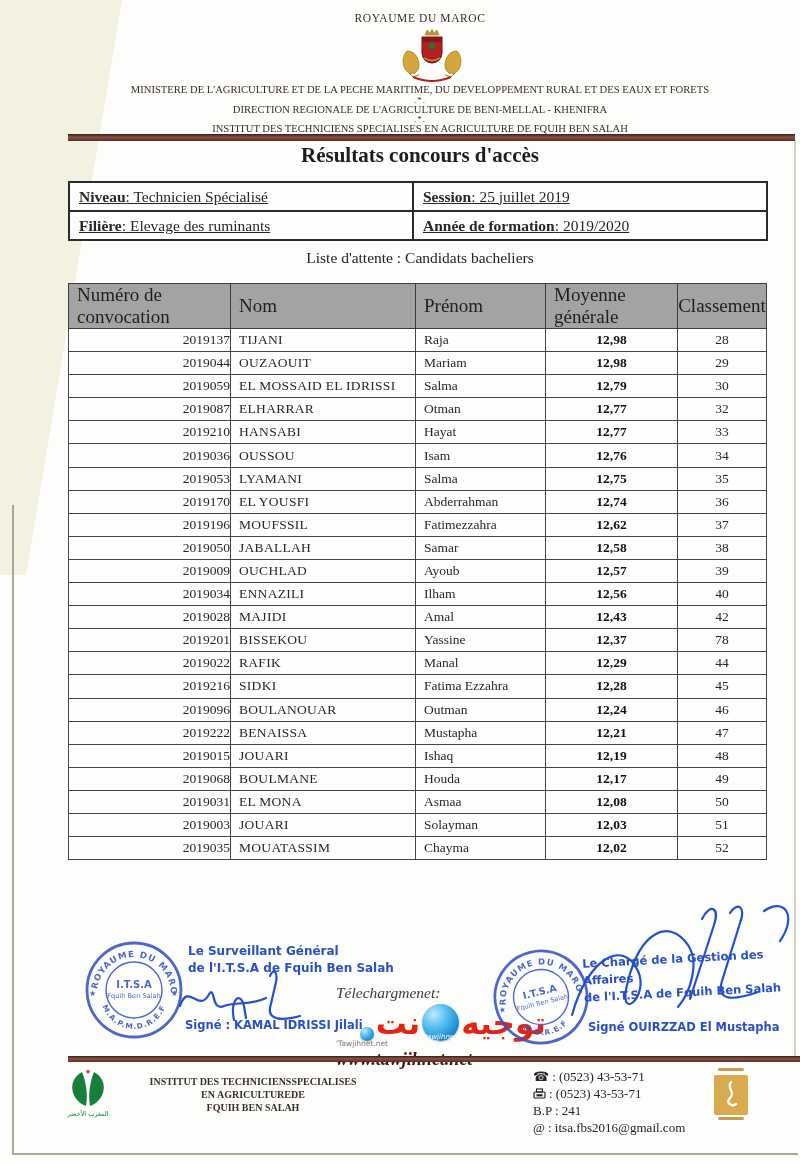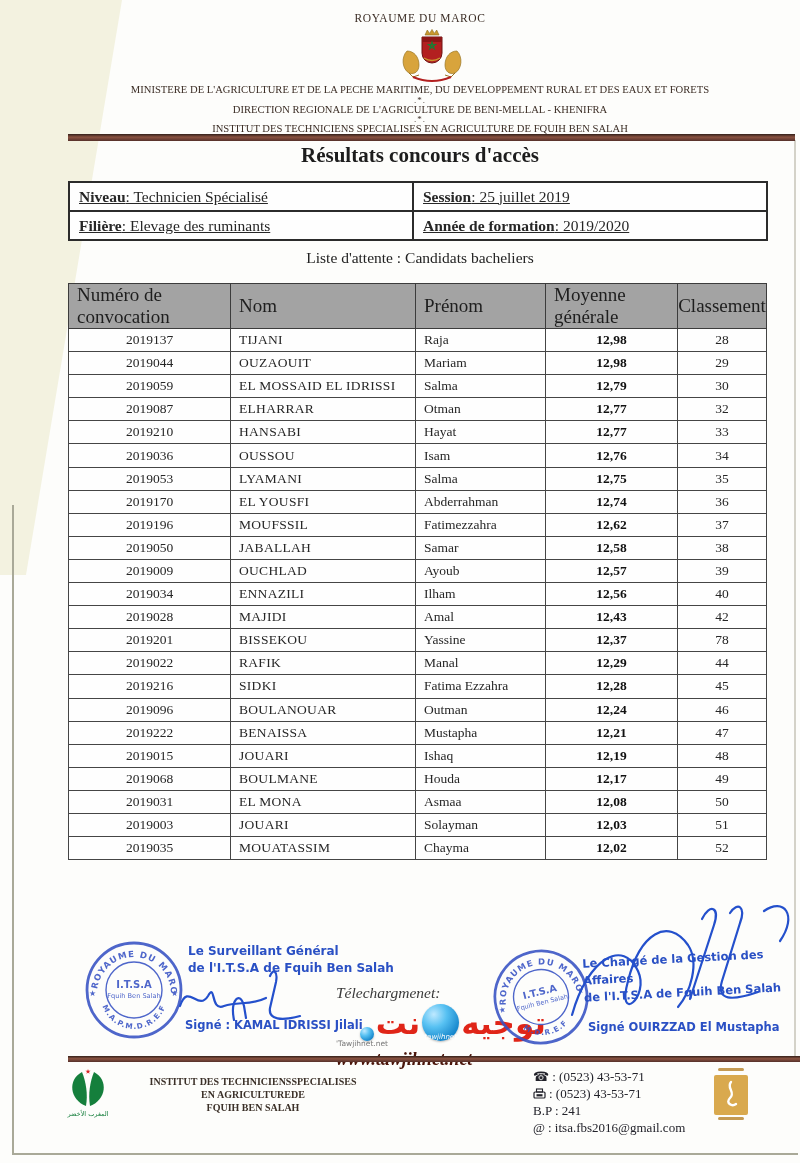--- a/index.html
+++ b/index.html
@@ -42,21 +42,21 @@
   .subtitle{position:absolute;left:65px;top:249px;width:710px;text-align:center;
     font-size:15.5px;color:#222;}
 
   
   .results{position:absolute;left:68px;top:283px;width:698px;border-collapse:collapse;
     table-layout:fixed;font-size:13.5px;}
   .results th{background:#a3a3a3;border:1.6px solid #3c3c3c;height:26px;font-weight:normal;
     text-align:left;padding:0 0 0 8px;font-size:19px;color:#1e1e1e;}
   .results th.center{text-align:center;padding:0;}
   .results td{border:1.4px solid #454545;height:22.1px;padding:0;background:#fefefe;}
-  .results td.col0{text-align:center;}
+  .results td.col0{text-align:right;}
   .results td.col1{text-align:left;padding-left:8px;letter-spacing:.3px;}
   .results td.col2{text-align:left;padding-left:8px;}
   .results td.col3{text-align:center;font-weight:bold;color:#111;}
   .results td.col4{text-align:center;}
 
   
   .sig-role{position:absolute;font-family:"DejaVu Sans","Liberation Sans",sans-serif;
     color:#2a50c4;font-weight:bold;font-size:12px;line-height:17px;}
   .sig-signed{position:absolute;font-family:"DejaVu Sans","Liberation Sans",sans-serif;
     color:#2a50c4;font-weight:bold;font-size:11.5px;}

